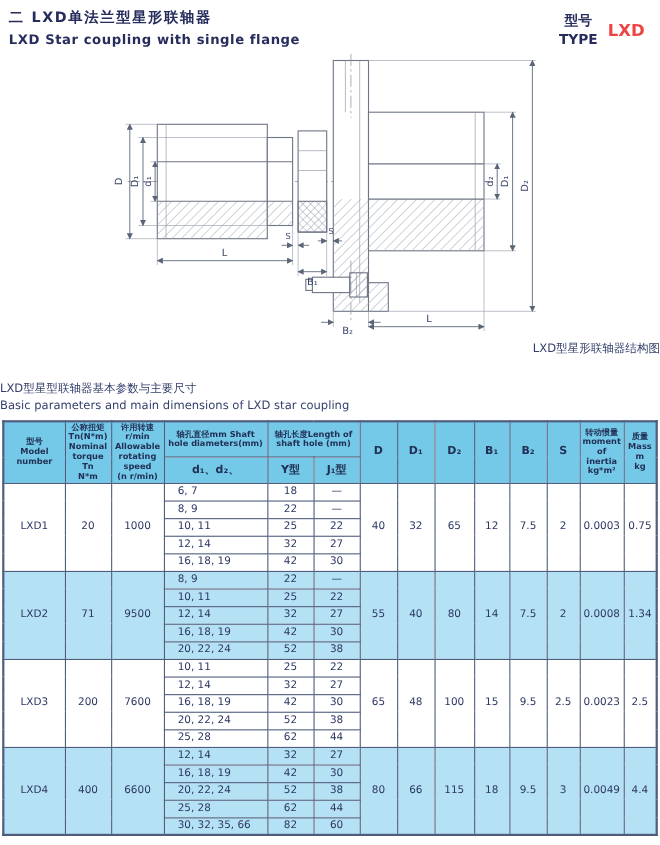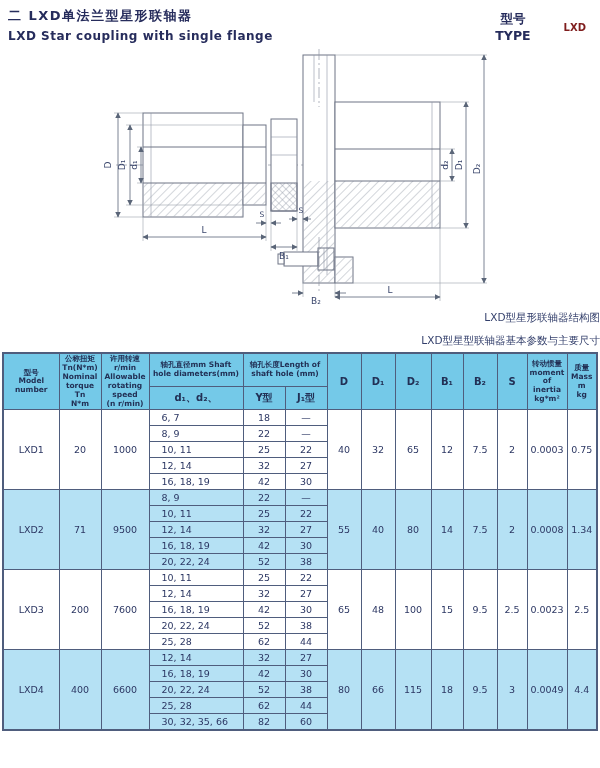--- a/index.html
+++ b/index.html
@@ -6,34 +6,34 @@
   html,body { margin:0; padding:0; }
   body {
     width:600px; height:768px; overflow:hidden; background:#ffffff;
     font-family:"DejaVu Sans","Liberation Sans",sans-serif; color:#2c3763;
   }
   .page-header { display:flex; justify-content:space-between; align-items:flex-start; padding:7px 14px 0 8px; }
   .title-zh { font-size:13px; font-weight:bold; letter-spacing:1.5px; color:#262c5c; }
   .title-en { font-size:12px; font-weight:bold; letter-spacing:0.5px; margin-top:4px; color:#262c5c; }
   .type-block { display:flex; align-items:center; gap:9px; margin-top:4px; }
   .type-labels { text-align:center; font-size:12.5px; font-weight:bold; line-height:1.35; color:#262c5c; }
-  .type-value { font-size:10px; font-weight:bold; color:#7f1d1d;margin-left:24px; }
+  .type-value { font-size:15px; font-weight:bold; color:#ef4444; }
 
   .diagram-wrap { display:flex; justify-content:center; margin-top:2px; }
   svg .outline { fill:#ffffff; stroke:#6e7585; stroke-width:1; }
   svg .thin    { stroke:#8f96a4; stroke-width:0.6; fill:none; }
   svg .hatched { stroke:#6e7585; stroke-width:1; }
   svg .centerline { stroke:#8f96a4; stroke-width:0.7; stroke-dasharray:11 3 2 3; fill:none; }
   svg .dim  { stroke:#5a6578; stroke-width:0.8; fill:none; }
   svg .ext  { stroke:#9aa1ac; stroke-width:0.6; fill:none; }
   svg text  { fill:#39456b; font-size:9px; font-family:"DejaVu Sans","Liberation Sans",sans-serif; }
   svg text.small { font-size:7.5px; }
 
   .caption { text-align:right; font-size:10.5px; line-height:1.55; color:#333f6b; margin-top:4px; }
-  .table-title { text-align:right; font-size:10.5px; line-height:1.55; color:#333f6b; margin-top:7px; }
+  .table-title { text-align:left; font-size:10.5px; line-height:1.55; color:#333f6b; margin-top:20px; }
 
   table { border-collapse:collapse; table-layout:fixed; width:594px; margin:4px auto 0; border:2px solid #4f5d7d; }
   th, td { border:1px solid #4f5d7d; text-align:center; padding:0; overflow:hidden; }
   thead th { background:#74c9e8; font-size:7.5px; font-weight:bold; line-height:1.18; padding:1px 0; color:#223055; vertical-align:middle; }
   thead th.big { font-size:10px; }
   tbody td { font-size:9.5px; height:16px; line-height:12px; color:#2c3763; background:#ffffff; vertical-align:middle; }
   tbody td.holes { text-align:left; padding-left:12px; }
   tbody tr.shaded td { background:#b5e1f4; }
 </style>
 </head>
@@ -173,20 +173,21 @@
     </g>
   </svg>
 </div>
 
 <div class="caption">
   <div>LXD型星形联轴器结构图</div>
 </div>
 
 <div class="table-title">
   <div>LXD型星型联轴器基本参数与主要尺寸</div>
+  <div>Basic parameters and main dimensions of LXD star coupling</div>
 </div>
 
 <table>
   <colgroup>
     <col style="width:56px">
       <col style="width:42px">
       <col style="width:48px">
     <col style="width:94px">
       <col style="width:42px">
       <col style="width:42px">

